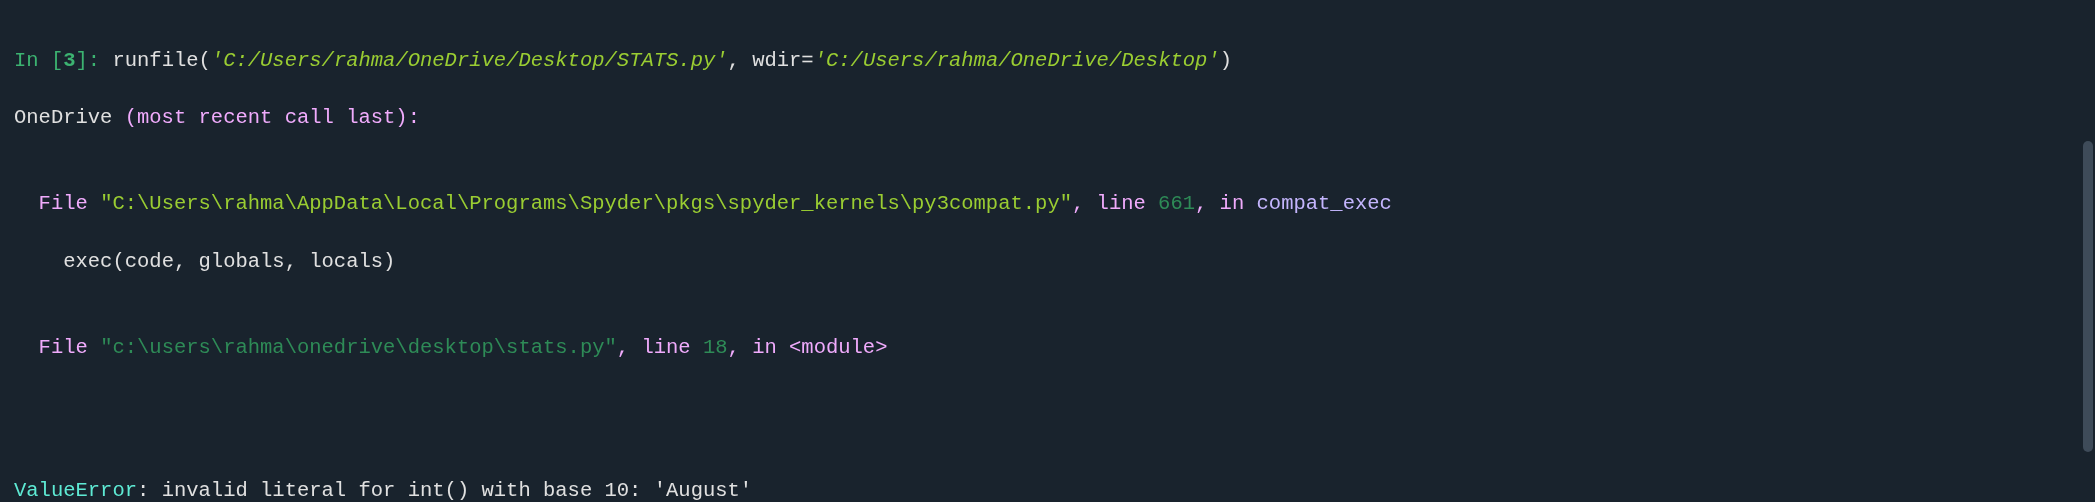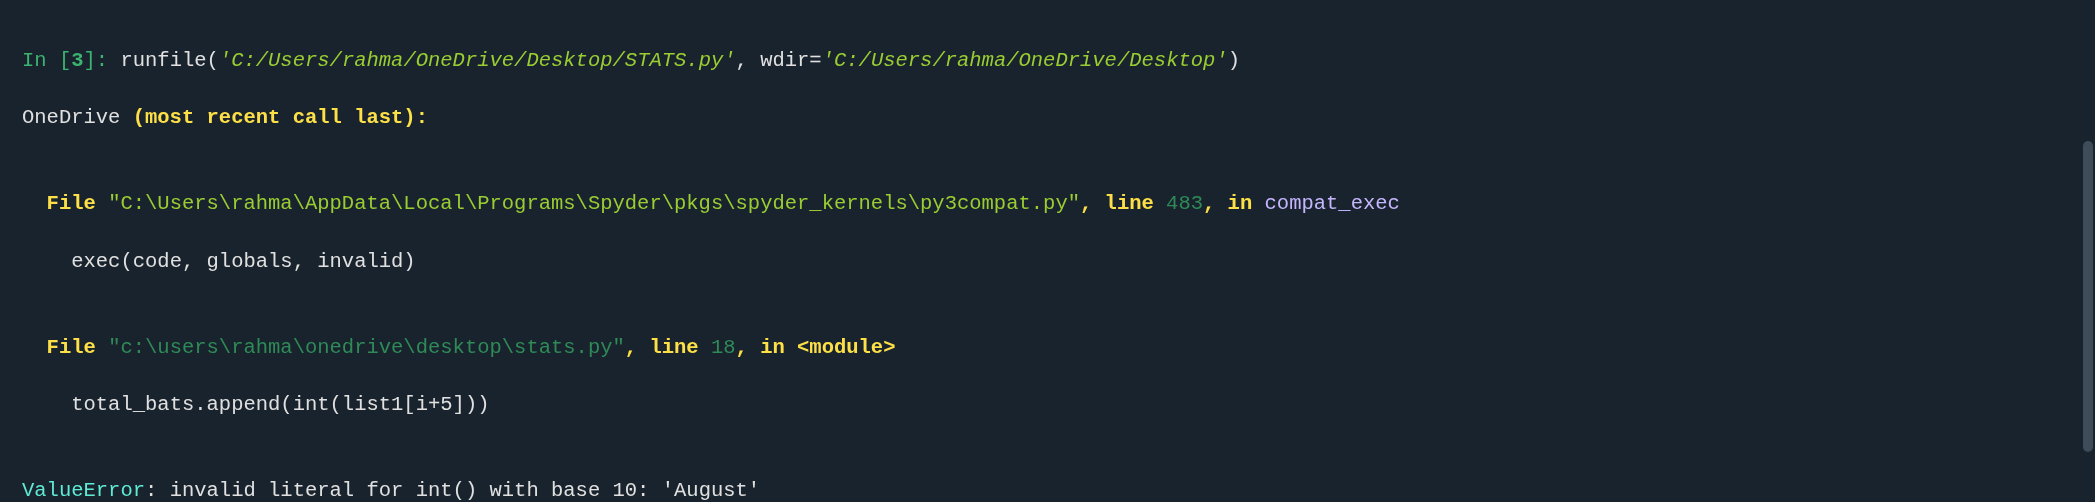--- a/index.html
+++ b/index.html
@@ -11,21 +11,20 @@
     font-size: 20.5px;
     line-height: 1.4;
     color: #e0e0e0;
     overflow: hidden;
   }
   .console {
     position: relative;
     padding: 18px 14px 18px 14px;
     white-space: pre;
     height: 100%;
-    margin-left: 8px;
   }
   .scrollbar-track {
     position: absolute;
     top: 0;
     right: 0;
     width: 14px;
     height: 100%;
     background: #19232d;
   }
   .scrollbar-thumb {
@@ -33,39 +32,39 @@
     top: 28%;
     right: 2px;
     width: 10px;
     height: 62%;
     background: #3e4b59;
     border-radius: 5px;
   }
   .c-prompt   { color: #3cb371; } 
   .c-white    { color: #e0e0e0; }
   .c-str-sys  { color: #9acd32; } 
-  .c-cyan     { color: #fde047; font-weight: bold; } 
+  .c-cyan     { color: #f0abfc; } 
   .c-str-user { color: #2e8b57; } 
   .c-num      { color: #2e8b57; }
   .c-fn       { color: #c4b5fd; } 
   .c-err      { color: #5eead4; }
   .c-italic   { font-style: italic; }
   .row { display: block; }
 </style>
 </head>
 <body>
 
 <div class="console">
 <span class="row"><span class="c-prompt">In [</span><span class="c-prompt" style="font-weight:bold">3</span><span class="c-prompt">]: </span><span class="c-white">runfile(</span><span class="c-str-sys c-italic">'C:/Users/rahma/OneDrive/Desktop/STATS.py'</span><span class="c-white">, wdir=</span><span class="c-str-sys c-italic">'C:/Users/rahma/OneDrive/Desktop'</span><span class="c-white">)</span></span>
 <span class="row"><span class="c-white">OneDrive </span><span class="c-cyan">(most recent call last):</span></span>
 <span class="row"></span>
-<span class="row"><span class="c-white">  </span><span class="c-cyan">File </span><span class="c-str-sys">"C:\Users\rahma\AppData\Local\Programs\Spyder\pkgs\spyder_kernels\py3compat.py"</span><span class="c-cyan">, line </span><span class="c-num">483</span><span class="c-cyan">, in </span><span class="c-fn">compat_exec</span></span>
-<span class="row"><span class="c-white">    </span><span class="c-white">exec(code, globals, invalid)</span></span>
+<span class="row"><span class="c-white">  </span><span class="c-cyan">File </span><span class="c-str-sys">"C:\Users\rahma\AppData\Local\Programs\Spyder\pkgs\spyder_kernels\py3compat.py"</span><span class="c-cyan">, line </span><span class="c-num">661</span><span class="c-cyan">, in </span><span class="c-fn">compat_exec</span></span>
+<span class="row"><span class="c-white">    </span><span class="c-white">exec(code, globals, locals)</span></span>
 <span class="row"></span>
 <span class="row"><span class="c-white">  </span><span class="c-cyan">File </span><span class="c-str-user">"c:\users\rahma\onedrive\desktop\stats.py"</span><span class="c-cyan">, line </span><span class="c-num">18</span><span class="c-cyan">, in </span><span class="c-cyan">&lt;module&gt;</span></span>
-<span class="row"><span class="c-white">    </span><span class="c-white">total_bats.append(int(list1[i+5]))</span></span>
+<span class="row"><span class="c-white">    </span></span>
 <span class="row"></span>
 <span class="row"><span class="c-err">ValueError</span><span class="c-white">:</span><span class="c-white"> invalid literal for int() with base 10: 'August'</span></span>
 </div>
 
 <div class="scrollbar-track">
   <div class="scrollbar-thumb"></div>
 </div>
 
 </body></html>

